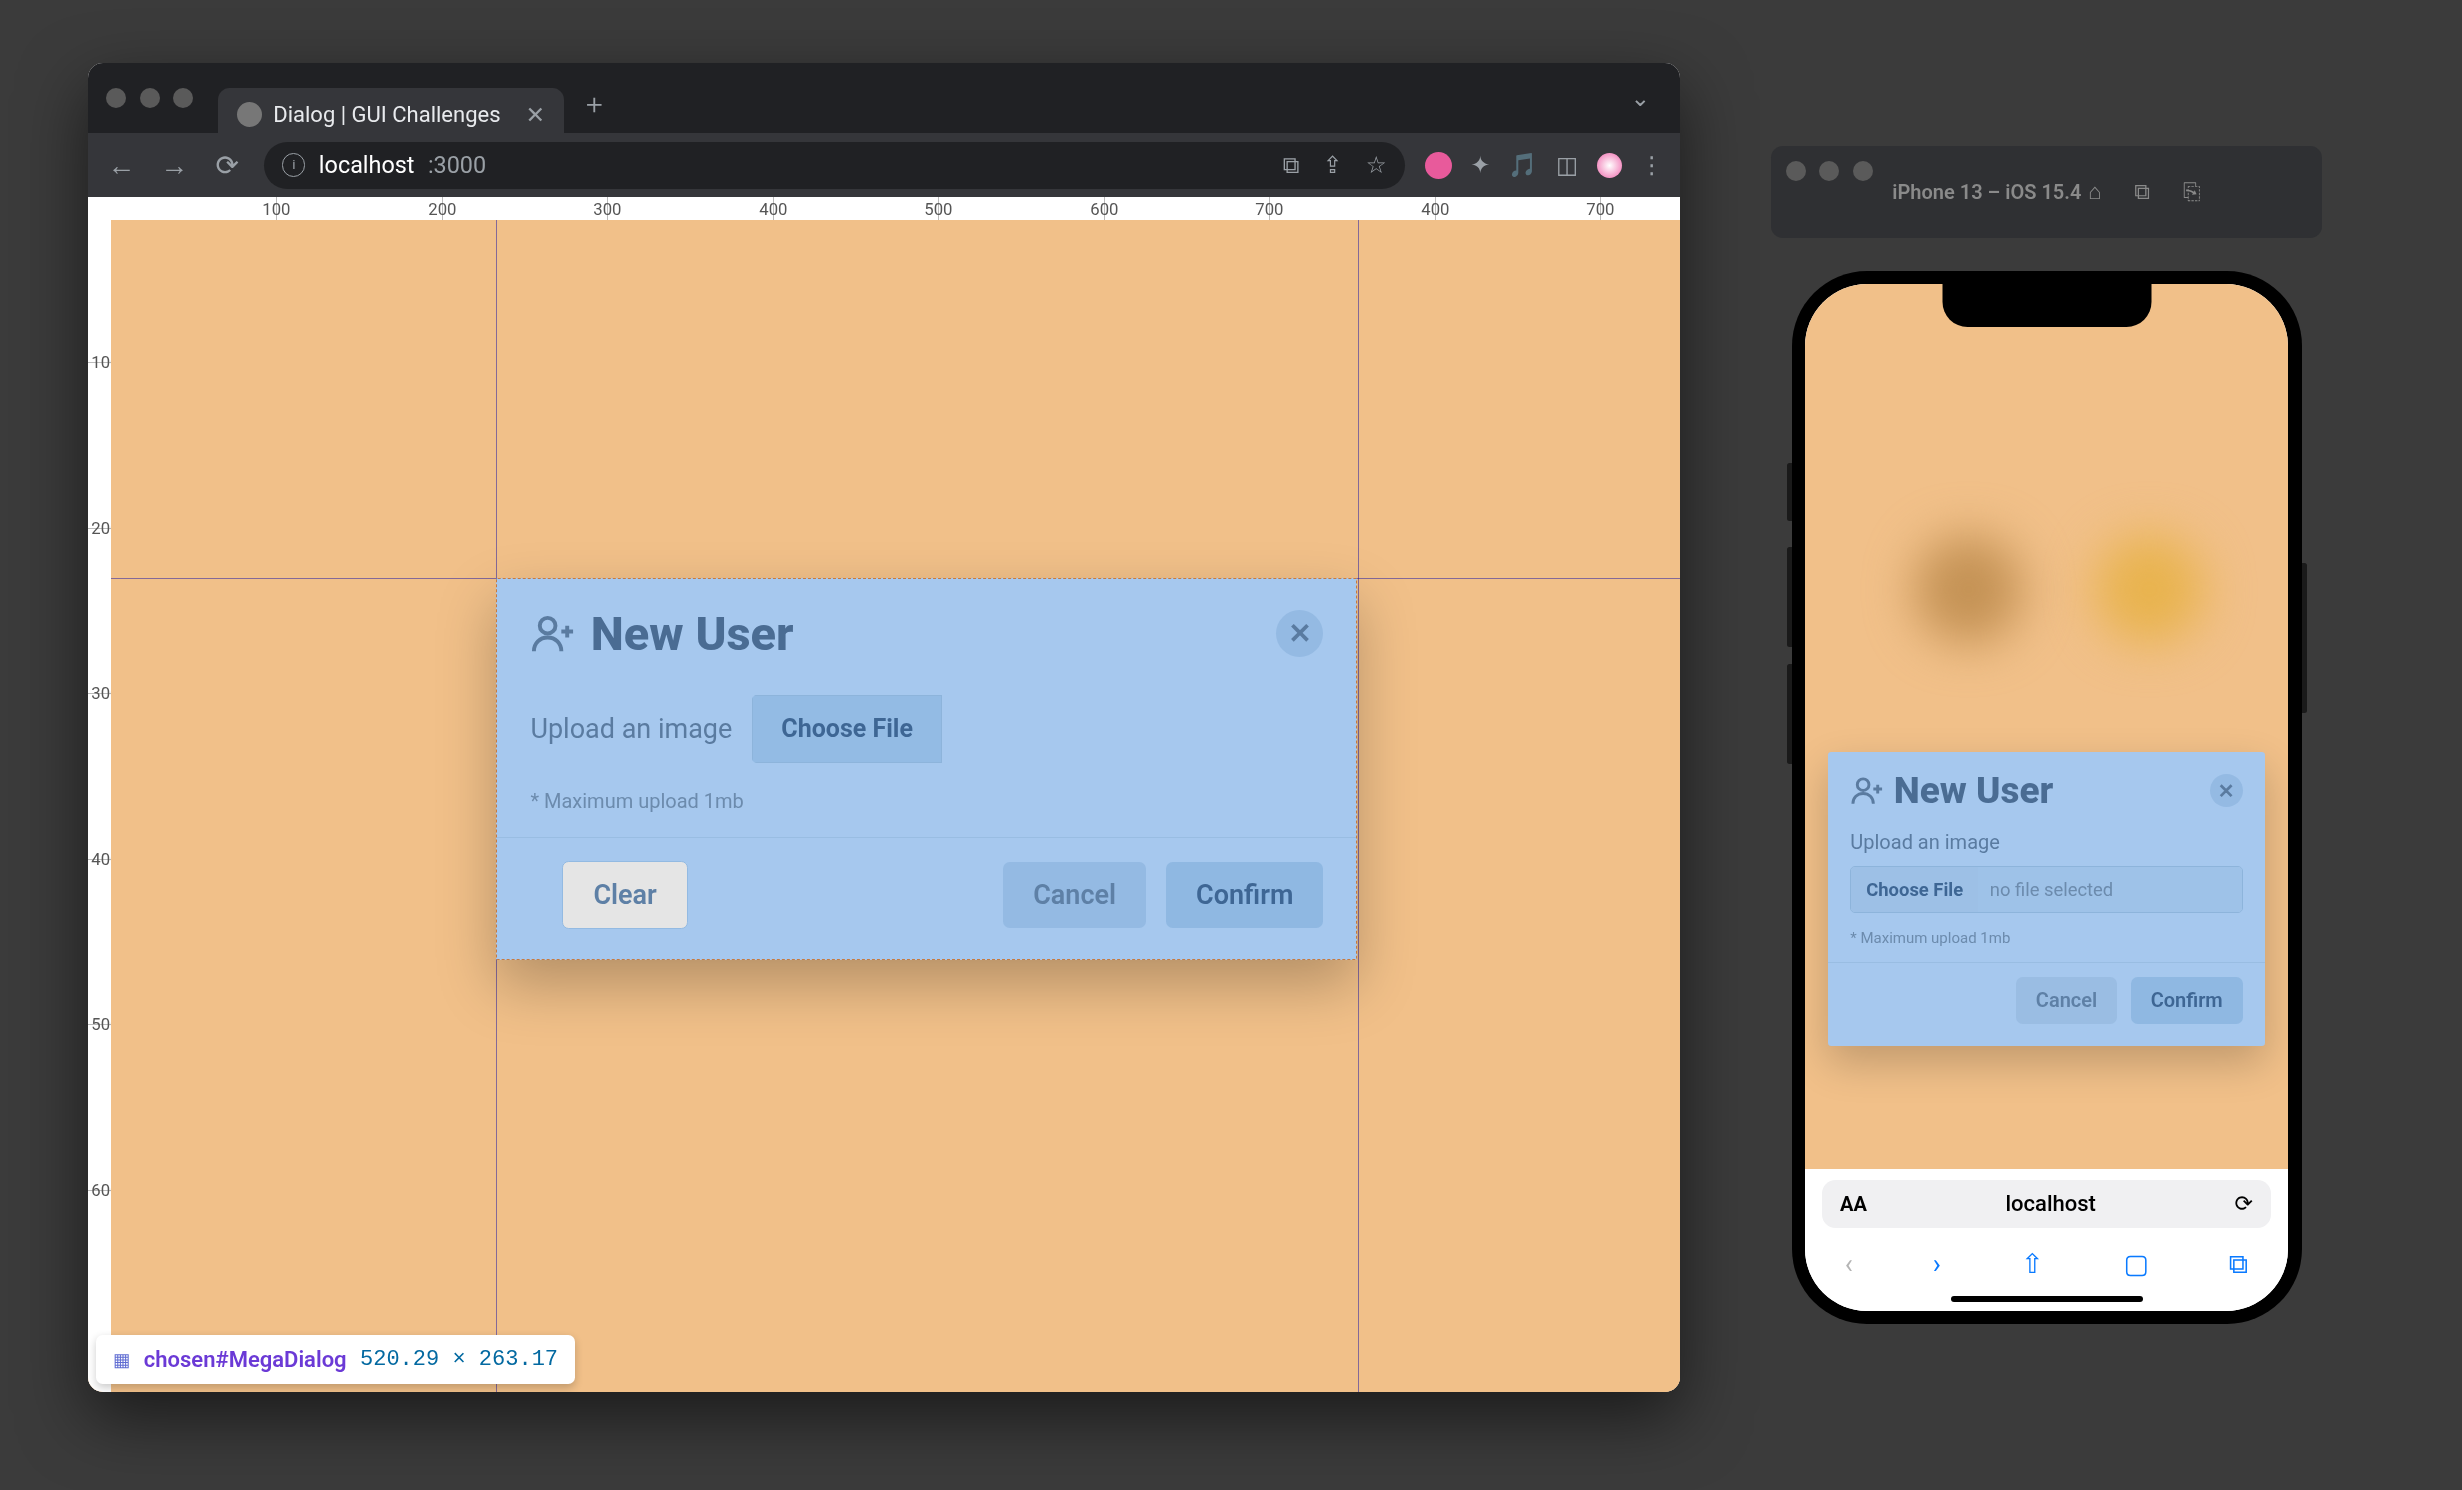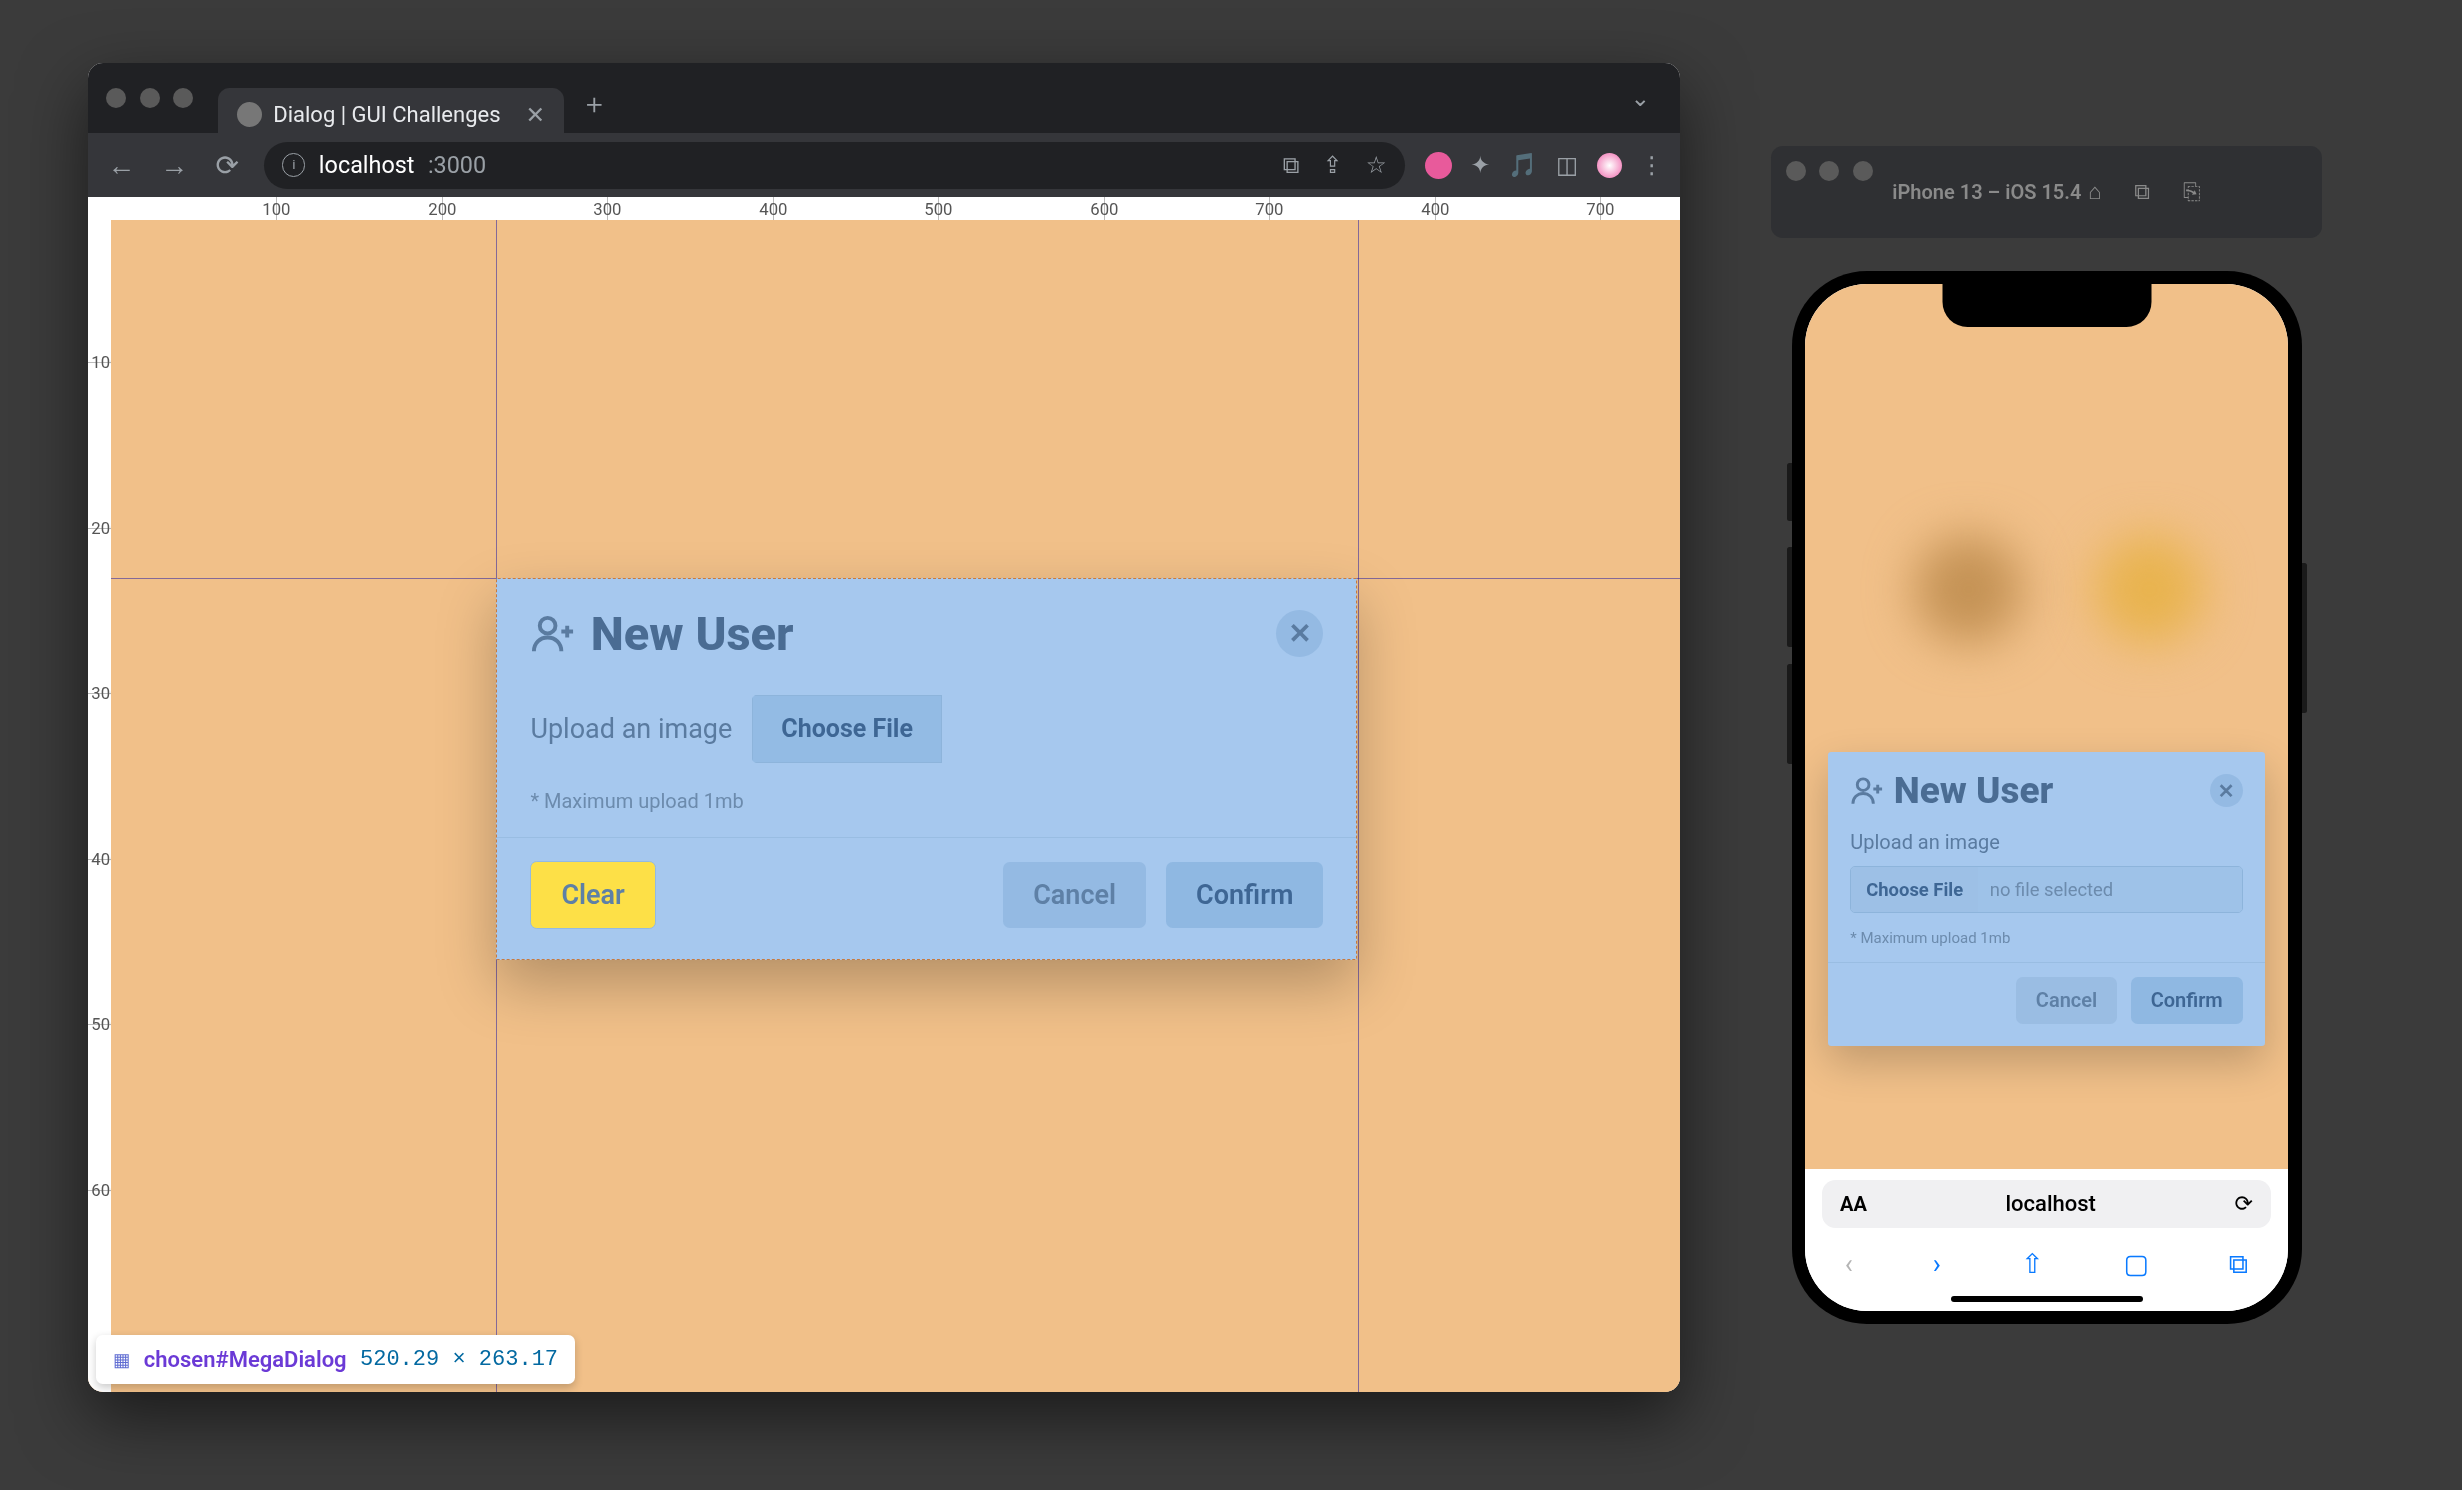--- a/index.html
+++ b/index.html
@@ -149,21 +149,21 @@
   .hint { color:#6c8bad; font-size: 20px; padding: 18.4px 33px 23.4px; }
 
   .dialog-footer {
     display: flex; align-items: center; padding: 23.4px 33px 30px;
     border-top: 0.8px solid #99bde2;
     gap: 20px;
   }
   .btn {
     padding: 16.7px 30px; border-radius: 6.7px; font-size: 27px; font-weight: 600;
   }
-  .btn.ghost { color:#5e80a6; border: 1.7px solid #93bae2; background: #fde047; }
+  .btn.ghost { color:#5e80a6; border: 1.7px solid #93bae2; background: #e5e5e5; margin-left: 32px; }
   .btn.cancel { color:#5e80a6; background:#94bae3; margin-left:auto; }
   .btn.confirm { color:#3e6694; background:#8fb8e2; }
 
   
   .inspect-badge {
     position: absolute;
     bottom: 8.4px; left: 8.4px;
     background: #fff;
     border-radius: 6.7px;
     padding: 11.7px 16.7px;

